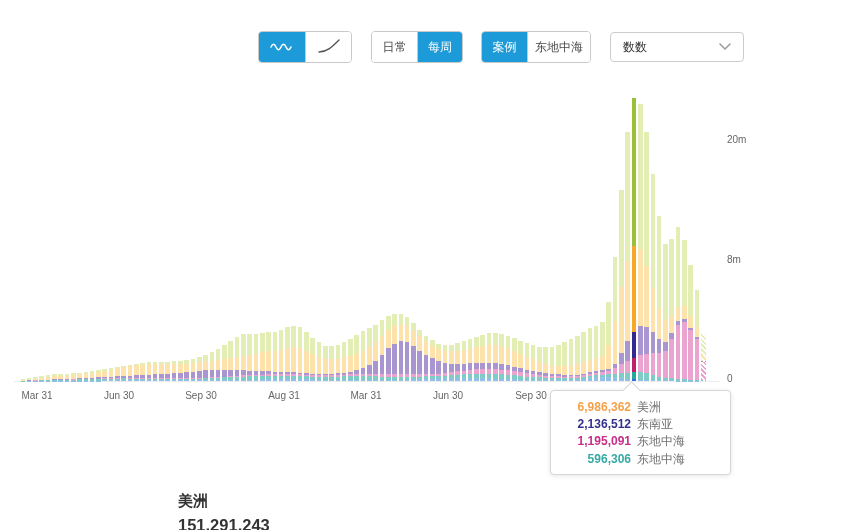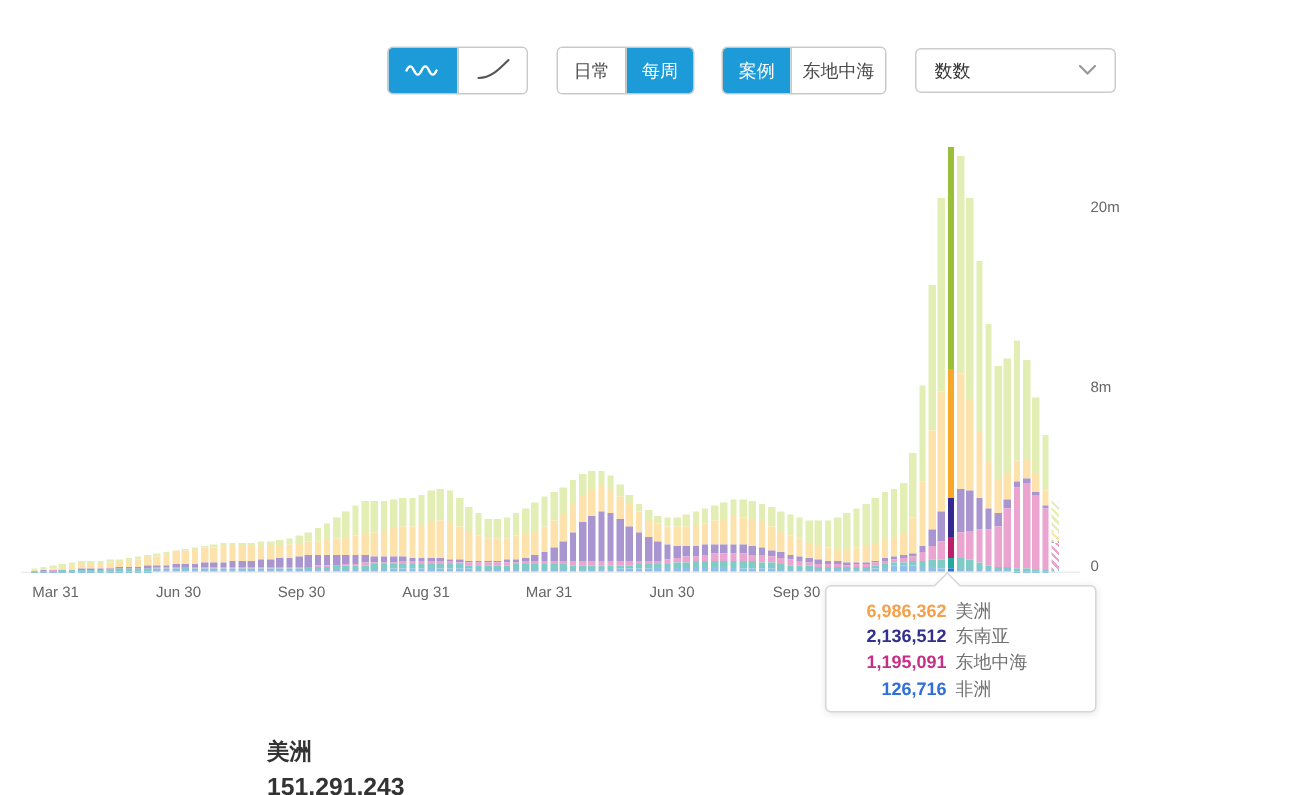--- a/index.html
+++ b/index.html
@@ -998,20 +998,20 @@
       </div>
       <div class="tt-row">
         <span class="tt-val" style="color: rgb(51, 48, 141);">2,136,512</span>
         <span class="tt-label">东南亚</span>
       </div>
       <div class="tt-row">
         <span class="tt-val" style="color: rgb(198, 46, 135);">1,195,091</span>
         <span class="tt-label">东地中海</span>
       </div>
       <div class="tt-row">
-        <span class="tt-val" style="color: rgb(46, 111, 217);">126,716</span>
-        <span class="tt-label">非洲</span>
+        <span class="tt-val" style="color: rgb(54, 169, 164);">596,306</span>
+        <span class="tt-label">东地中海</span>
       </div>
     </div>
 </div>
 
 <div id="footer-region">美洲</div>
 <div id="footer-total">151,291,243</div>
 
 </body></html>

